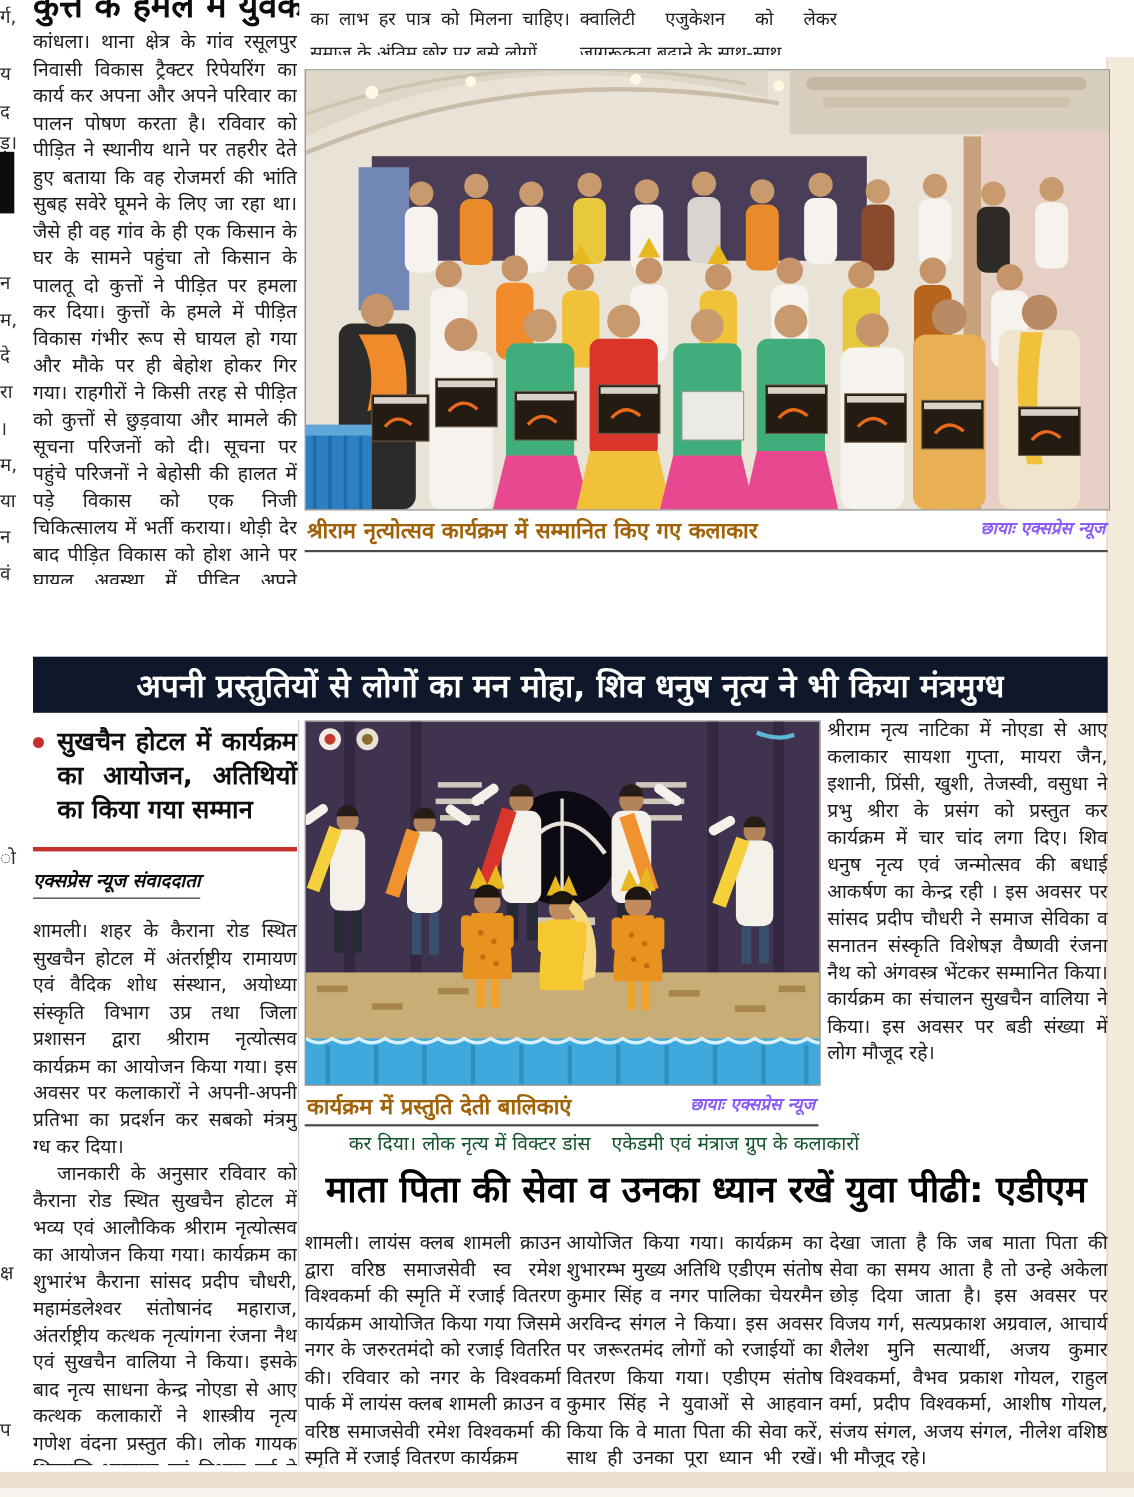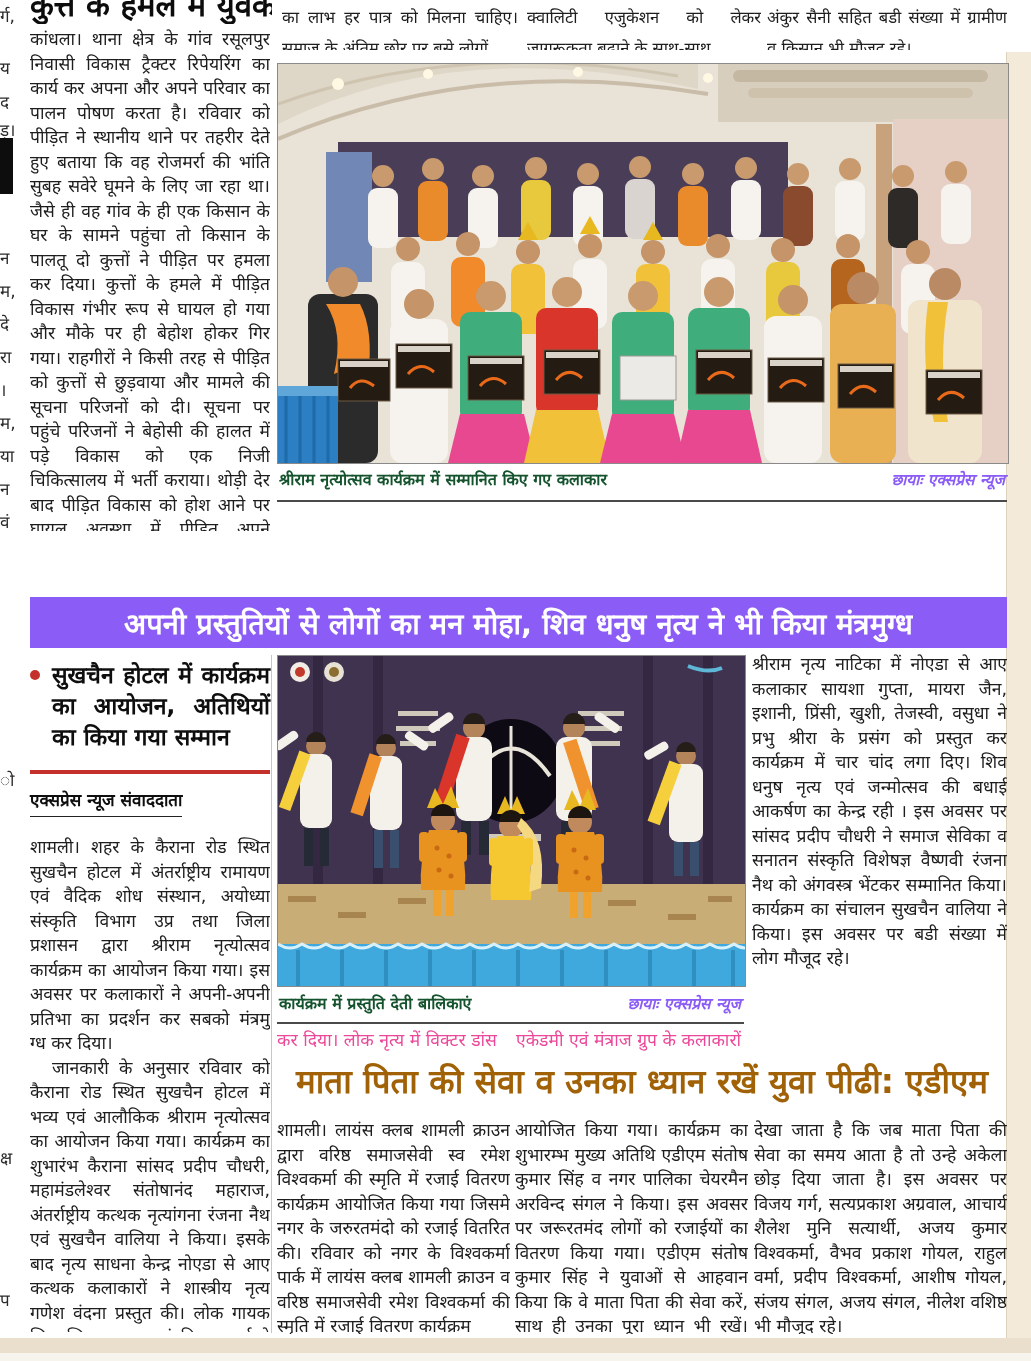--- a/index.html
+++ b/index.html
@@ -3,21 +3,21 @@
 <meta charset="utf-8">
 <style>
   html,body{margin:0;padding:0;background:#e9e9e9;}
   .page{
     position:relative;width:1031px;height:1361px;background:#ffffff;
     font-family:"DejaVu Sans","Liberation Sans",sans-serif;color:#161616;
     overflow:hidden;margin:0 auto;
   }
   
   .body-text{font-size:17.5px;line-height:24.5px;text-align:justify;color:#1d1d1d;margin:0;}
-  .caption{font-size:16px;font-weight:bold;color:#14532d;text-align:center;}
+  .caption{font-size:20px;font-weight:bold;color:#a16207;text-align:center;}
   .credit{font-size:15.5px;font-weight:bold;font-style:italic;color:#8b5cf6;}
   
   .left-rail{position:absolute;left:0;top:0;width:26px;height:1361px;}
   .frag{position:absolute;left:0;width:24px;font-size:17px;line-height:20px;color:#2a2a2a;overflow:hidden;}
   .rail-block{position:absolute;left:0;top:138px;width:13px;height:56px;background:#0d0d0d;}
   
   .dog-headline-clip{position:absolute;left:30px;top:0;width:242px;height:24px;overflow:hidden;}
   .dog-headline-clip h2{margin:0;font-size:31px;line-height:40px;font-weight:bold;color:#0c0c0c;white-space:nowrap;transform:translateY(-15px);}
   .dog-body{position:absolute;left:30px;top:27px;width:240px;height:504px;overflow:hidden;}
   
@@ -40,32 +40,32 @@
   .main-headline{position:absolute;left:28px;top:512px;width:979px;height:80px;margin:0;
     font-size:45px;line-height:80px;font-weight:bold;color:#0b0b0b;text-align:center;
     white-space:nowrap;overflow:hidden;letter-spacing:-1px;}
   .green-band{position:absolute;left:30px;top:597px;width:977px;height:51px;display:flex;align-items:center;justify-content:center;}
   .green-band span{font-size:29px;font-weight:bold;color:#ffffff;white-space:nowrap;overflow:hidden;}
   
   .bullet-block{position:absolute;left:30px;top:660px;width:240px;}
   .bullet-dot{position:absolute;left:0;top:10px;width:10px;height:10px;border-radius:50%;}
   .bullet-text{margin:0 0 17px 22px;font-size:23px;line-height:31px;font-weight:bold;color:#0e0e0e;text-align:justify;}
   .red-rule{position:absolute;left:30px;top:770px;width:240px;height:4px;}
-  .byline{position:absolute;left:30px;top:788px;font-size:17px;font-weight:bold;color:#0e0e0e;border-bottom:1.5px solid #222;padding-bottom:5px;}
+  .byline{position:absolute;left:30px;top:788px;font-size:17px;font-weight:bold;color:#0e0e0e;border-bottom:1.5px solid #222;padding-bottom:5px;font-style:italic;}
   .left-body{position:absolute;left:30px;top:835px;width:240px;height:497px;overflow:hidden;}
   .left-body p+p{text-indent:22px;margin-top:0;}
   
   .right-col{position:absolute;left:752px;top:652px;width:255px;height:404px;overflow:hidden;}
   
-  .cont{position:absolute;top:1028px;height:26px;overflow:hidden;font-size:17.5px;line-height:25px;color:#ec4899;}
+  .cont{position:absolute;top:1028px;height:26px;overflow:hidden;font-size:17.5px;line-height:25px;color:#14532d;margin-left:40px;}
   .cont-a{left:277px;width:234px;}
   .cont-b{left:516px;width:230px;}
   
   .adm-headline{position:absolute;left:277px;top:1058px;width:730px;height:48px;margin:0;
-    font-size:33px;line-height:48px;font-weight:bold;color:#a16207;text-align:center;white-space:nowrap;overflow:hidden;}
+    font-size:33px;line-height:48px;font-weight:bold;color:#000000;text-align:center;white-space:nowrap;overflow:hidden;}
   .adm-col{position:absolute;top:1118px;height:216px;overflow:hidden;}
   .adm-c1{left:277px;width:233px;}
   .adm-c2{left:515px;width:233px;}
   .adm-c3{left:754px;width:253px;}
   
   .edge-right{position:absolute;right:0;top:52px;width:24px;height:1309px;background:#f3ead9;border-left:1px solid #ddd2bd;}
   .bottom-band{position:absolute;left:0;top:1338px;width:1031px;height:15px;background:#eadfcd;}
   .bottom-white{position:absolute;left:0;top:1353px;width:1031px;height:8px;background:#f7f4ee;}
   .vline{position:absolute;left:271px;top:655px;width:1px;height:678px;background:#c7c7c7;}
 </style>
@@ -101,21 +101,20 @@
 
   <section>
     <div class="dog-headline-clip">
       <h2>कुत्ते के हमले में युवक घायल</h2>
     </div>
     <p class="body-text dog-body">कांधला। थाना क्षेत्र के गांव रसूलपुर निवासी विकास ट्रैक्टर रिपेयरिंग का कार्य कर अपना और अपने परिवार का पालन पोषण करता है। रविवार को पीड़ित ने स्थानीय थाने पर तहरीर देते हुए बताया कि वह रोजमर्रा की भांति सुबह सवेरे घूमने के लिए जा रहा था। जैसे ही वह गांव के ही एक किसान के घर के सामने पहुंचा तो किसान के पालतू दो कुत्तों ने पीड़ित पर हमला कर दिया। कुत्तों के हमले में पीड़ित विकास गंभीर रूप से घायल हो गया और मौके पर ही बेहोश होकर गिर गया। राहगीरों ने किसी तरह से पीड़ित को कुत्तों से छुड़वाया और मामले की सूचना परिजनों को दी। सूचना पर पहुंचे परिजनों ने बेहोसी की हालत में पड़े विकास को एक निजी चिकित्सालय में भर्ती कराया। थोड़ी देर बाद पीड़ित विकास को होश आने पर घायल अवस्था में  पीड़ित अपने परिजनों के साथ सामुदायिक स्वास्थय केन्द्र पहुंचा</p>
   </section>
 
   <div class="strip strip1">का लाभ हर पात्र को मिलना चाहिए। समाज के अंतिम छोर पर बसे लोगों</div>
   <div class="strip strip2">क्वालिटी एजुकेशन को लेकर जागरूकता बढ़ाने के साथ-साथ</div>
-  <div class="strip strip3">अंकुर सैनी सहित बडी संख्या में ग्रामीण व किसान भी मौजूद रहे।</div>
 
   <figure class="photo photo1" style="margin:0">
     <svg width="730" height="399" viewBox="0 0 730 399">
       <rect width="730" height="399" fill="#e9e2d6"></rect>
       <g>
         <path d="M0,60 Q180,-30 420,25 L420,0 L0,0 Z" fill="#ded6c6"></path>
         <path d="M0,75 Q200,-10 430,30" stroke="#c9bda9" stroke-width="4" fill="none"></path>
         <path d="M0,40 Q180,-25 400,12" stroke="#cfc4b0" stroke-width="3" fill="none"></path>
         <circle cx="60" cy="20" r="6" fill="#fff8e2"></circle>
           <circle cx="150" cy="10" r="5" fill="#fff8e2"></circle>
@@ -262,21 +261,21 @@
       </g>
     </svg>
   </figure>
 
   <div class="caption-row caption-row1">
     <span class="caption">श्रीराम नृत्योत्सव कार्यक्रम में सम्मानित किए गए कलाकार</span>
     <span class="credit">छायाः एक्सप्रेस न्यूज</span>
   </div>
   <div class="rule rule1"></div>
 
-  <div class="green-band" style="background: #8b5cf6;">
+  <div class="green-band" style="background: #0f172a;">
     <span>अपनी प्रस्तुतियों से लोगों का मन मोहा, शिव धनुष नृत्य ने भी किया मंत्रमुग्ध</span>
   </div>
 
   <section>
     <div class="bullet-block">
       <span class="bullet-dot" style="background: rgb(196, 48, 43);"></span>
       <p class="bullet-text">सुखचैन होटल में कार्यक्रम का आयोजन, अतिथियों का किया गया सम्मान</p>
     </div>
     <div class="red-rule" style="background: rgb(196, 48, 43);"></div>
     <span class="byline">एक्सप्रेस न्यूज संवाददाता</span>

